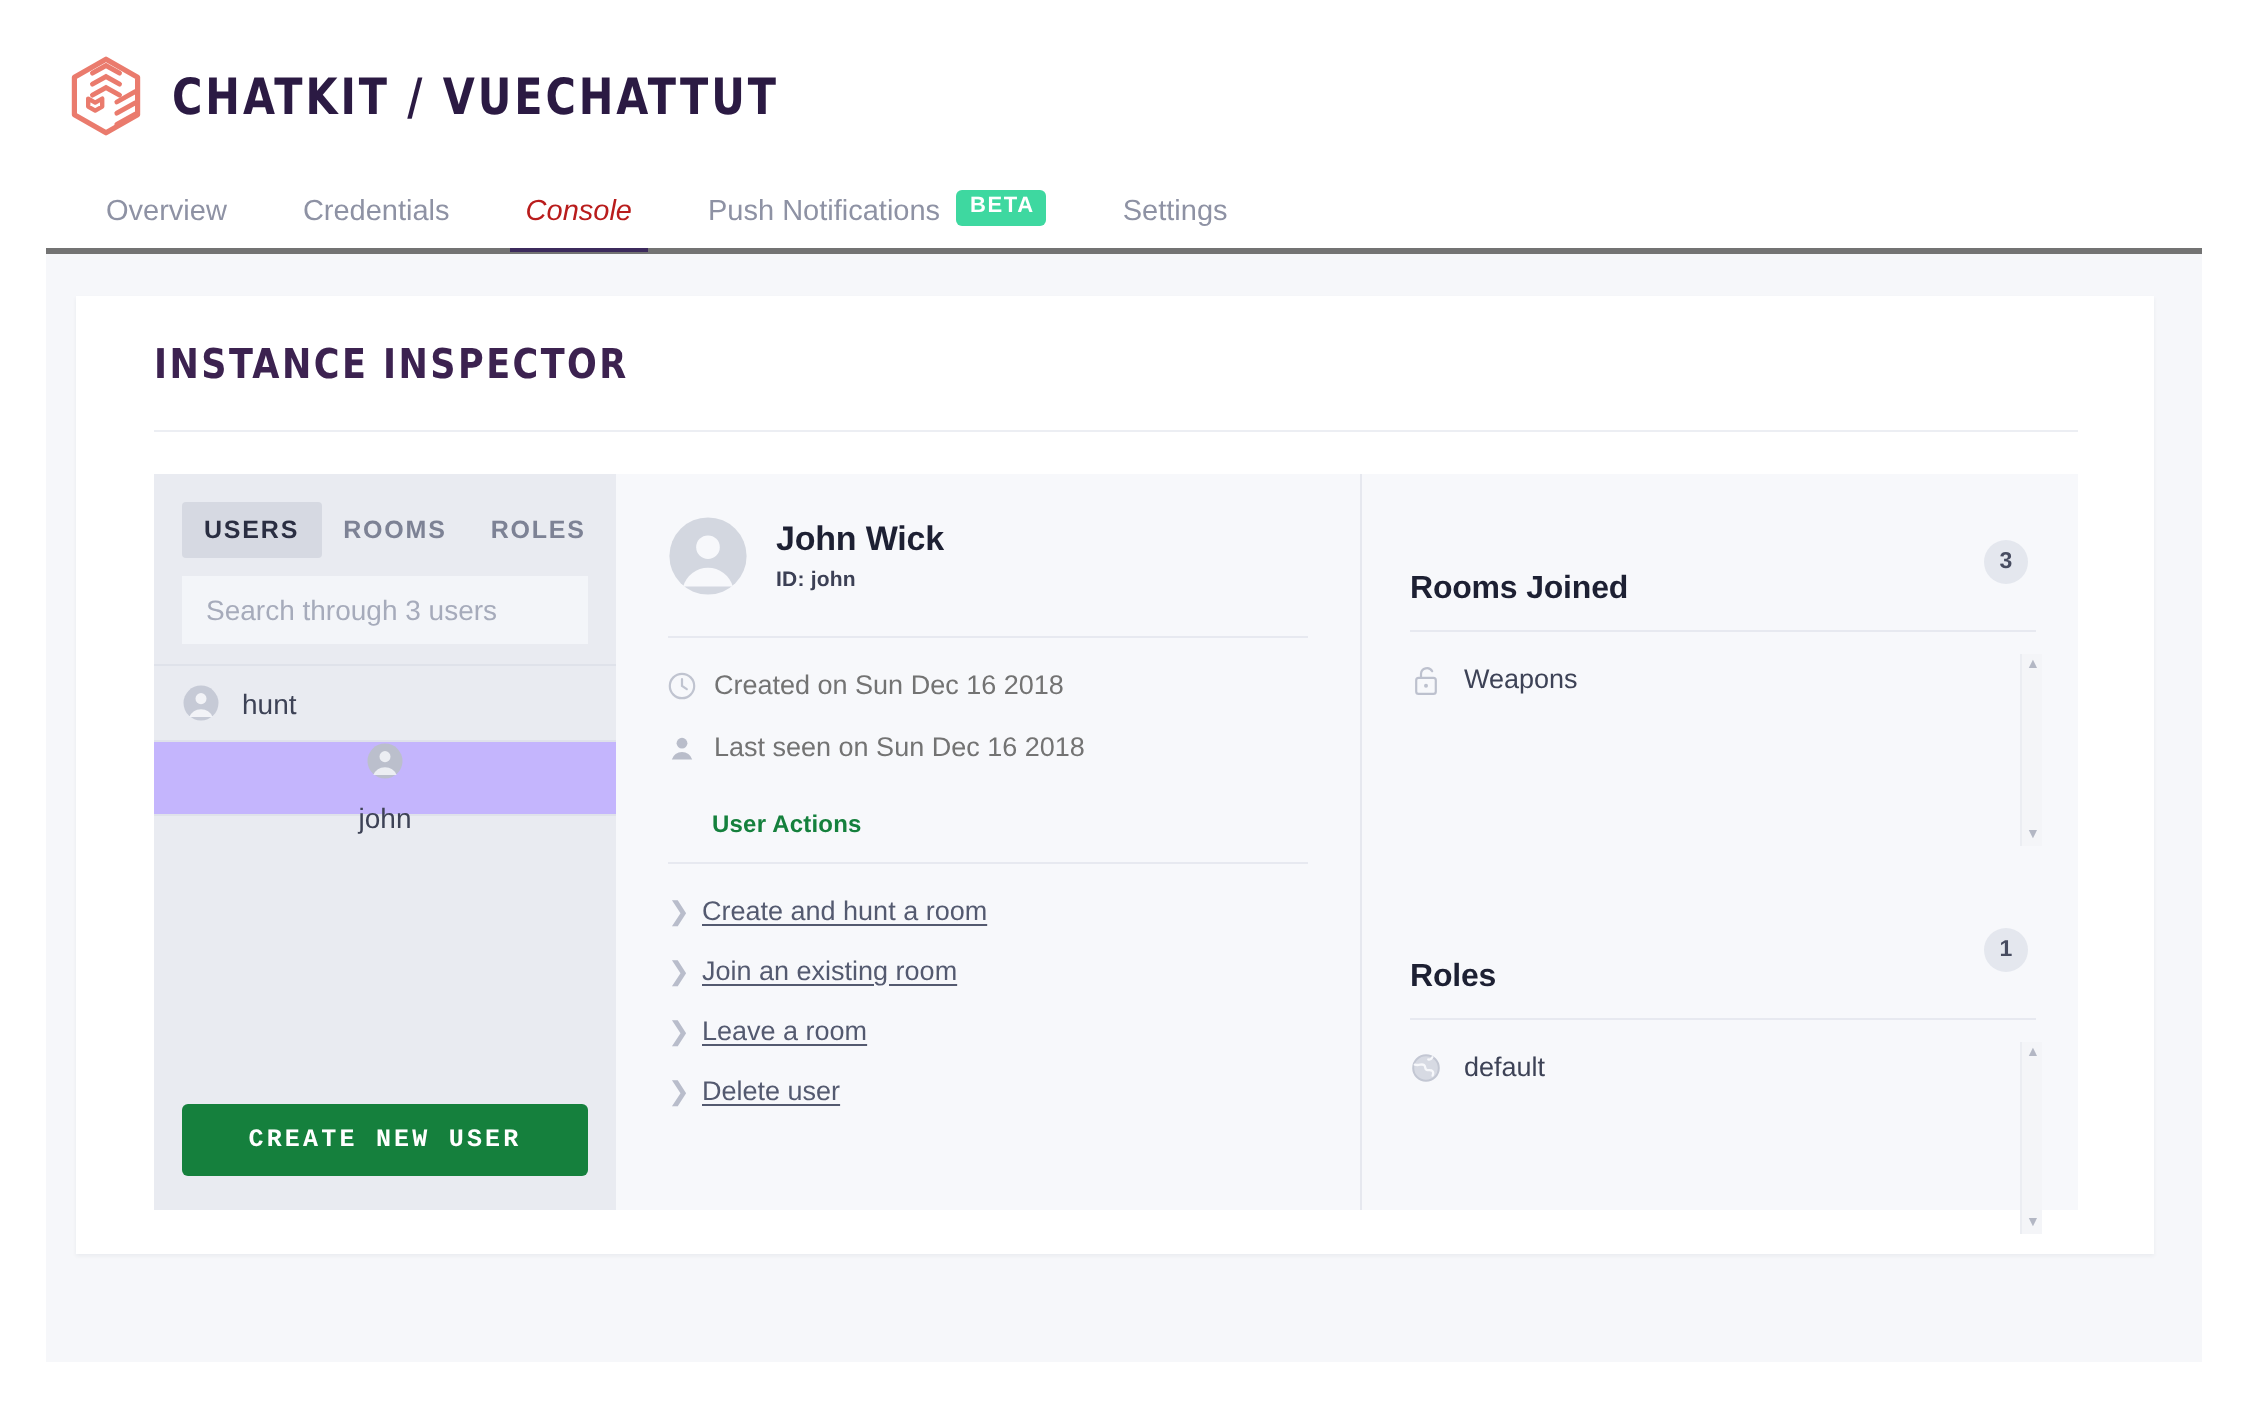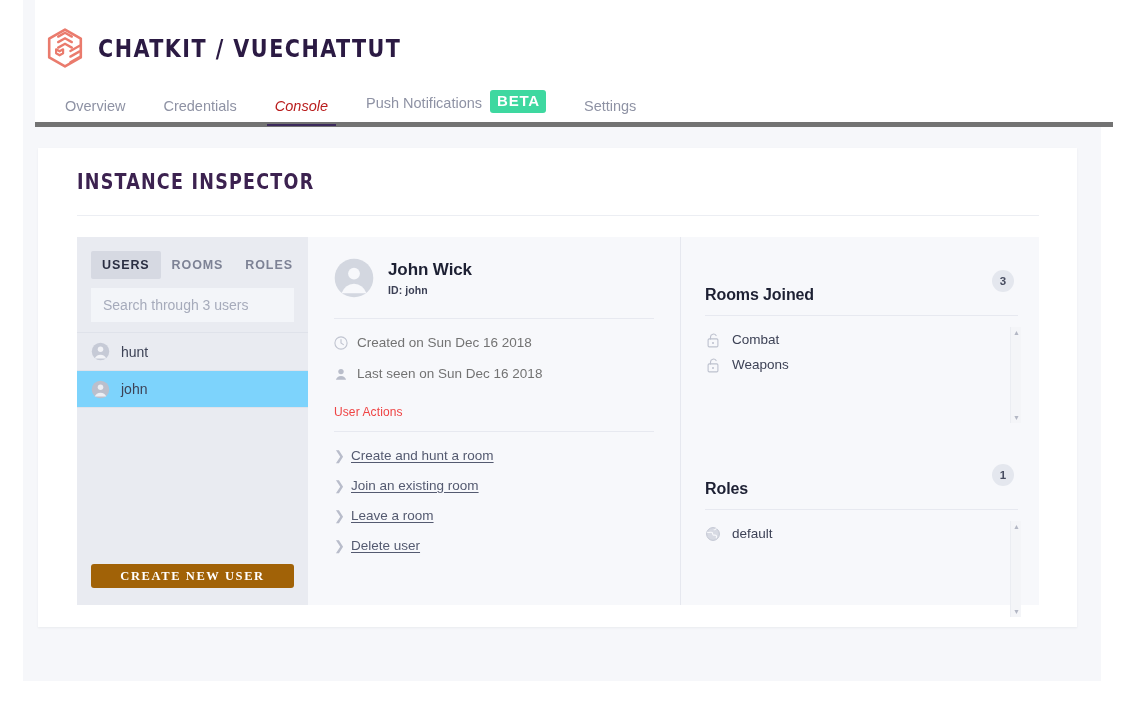--- a/index.html
+++ b/index.html
@@ -17,25 +17,25 @@
     left: 23px;
     top: 0px;
     width: 1078px;
     height: 681px;
     background: #f6f7fa;
   }
 
   
   .header {
     position: absolute;
-    left: 12px; top: 0;
+    left: 0; top: 0;
     width: 100%;
     height: 127px;
     background: #ffffff;
-    border-bottom: 5px solid #737373;
+    border-bottom: 3px solid #737373;
   }
 
   .brand {
     position: absolute;
     left: 11px;
     top: 27px;
     display: flex;
     align-items: center;
     gap: 14px;
   }
@@ -60,21 +60,21 @@
     top: 88px;
     display: flex;
     align-items: flex-end;
     gap: 0px;
     height: 38px;
   }
 
   .nav-item {
     position: relative;
     display: flex;
-    align-items: center;
+    align-items: flex-end;
     gap: 8px;
     font-size: 14.5px;
     color: #8e92a4;
     padding: 0 0 12px 0;
     margin-right: 38px;
     cursor: pointer;
     white-space: nowrap;
   }
   .nav-item:last-child { margin-right: 0; }
 
@@ -85,21 +85,21 @@
     left: -8px; right: -8px;
     bottom: 0;
     height: 2.5px;
     background: #3c2a5c;
   }
 
   .beta-badge {
     display: inline-block;
     background: #3ed8a0;
     color: #ffffff;
-    font-size: 15px;
+    font-size: 11px;
     font-weight: bold;
     letter-spacing: 0.8px;
     padding: 2px 6px 2px 7px;
     border-radius: 3px;
     line-height: 1.25;
     position: relative;
     top: -1px;
   }
 
   
@@ -193,36 +193,36 @@
   .user-row {
     display: flex;
     align-items: center;
     gap: 11px;
     height: 38px;
     padding: 0 14px;
     border-top: 1px solid #dfe2ea;
     cursor: pointer;
   }
   .user-row:last-child { border-bottom: 1px solid #dfe2ea; }
-  .user-row.selected { background: #7dd3fc; }
+  .user-row.selected { background: #c4b5fd; flex-direction: column; }
   .user-row .name { font-size: 14px; color: #3d4256; }
 
   .avatar-sm { width: 19px; height: 19px; flex: none; display: block; }
 
   .create-btn {
     position: absolute;
     left: 14px;
     bottom: 17px;
     width: 203px;
-    height: 24px;
-    background: #a16207;
+    height: 36px;
+    background: #15803d;
     color: #ffffff;
     border: none;
     border-radius: 3px;
-    font-family: Liberation Serif, serif;
+    font-family: Liberation Mono, monospace;
     font-size: 12.5px;
     font-weight: bold;
     letter-spacing: 1.6px;
     text-transform: uppercase;
     cursor: pointer;
   }
 
   
   .detail {
     width: 373px;
@@ -263,23 +263,24 @@
     margin-top: 16px;
     font-size: 13.5px;
     color: #737373;
   }
   .meta-row:first-of-type { margin-top: 20px; }
   .meta-icon { width: 14px; height: 14px; flex: none; display: block; }
 
   .actions-title {
     margin-top: 24px;
     font-size: 12px;
-    font-weight: normal;
-    color: #ef4444;
+    font-weight: bold;
+    color: #15803d;
     letter-spacing: 0.1px;
+    margin-left: 22px;
   }
   .actions-rule {
     margin-top: 12px;
     height: 1px;
     background: #e7e9f0;
   }
 
   .action-list { margin-top: 16px; }
   .action-row {
     display: flex;
@@ -534,30 +535,20 @@
 
         <div class="sec-body" style="height:118px;">
           <div class="item-row">
             <span>
               <svg class="item-icon" viewBox="0 0 16 16" xmlns="http://www.w3.org/2000/svg">
                 <rect x="3.1" y="6.9" width="9.8" height="8" rx="1.2" fill="none" stroke="#bdc1ce" stroke-width="1.1"></rect>
                 <path d="M5.5 6.9V4.9a3 3 0 0 1 5.6-1.3" fill="none" stroke="#bdc1ce" stroke-width="1.1" stroke-linecap="round"></path>
                 <circle cx="8" cy="10.9" r="1" fill="#bdc1ce"></circle>
               </svg>
             </span>
-            <span>Combat</span>
-          </div>
-          <div class="item-row">
-            <span>
-              <svg class="item-icon" viewBox="0 0 16 16" xmlns="http://www.w3.org/2000/svg">
-                <rect x="3.1" y="6.9" width="9.8" height="8" rx="1.2" fill="none" stroke="#bdc1ce" stroke-width="1.1"></rect>
-                <path d="M5.5 6.9V4.9a3 3 0 0 1 5.6-1.3" fill="none" stroke="#bdc1ce" stroke-width="1.1" stroke-linecap="round"></path>
-                <circle cx="8" cy="10.9" r="1" fill="#bdc1ce"></circle>
-              </svg>
-            </span>
             <span>Weapons</span>
           </div>
 
           <div class="scrollbar" style="height:96px;">
             <div class="scroll-arrow up">▲</div>
             <div class="scroll-arrow down">▼</div>
           </div>
         </div>
 
         <div class="sec-head" style="margin-top:7px;">

